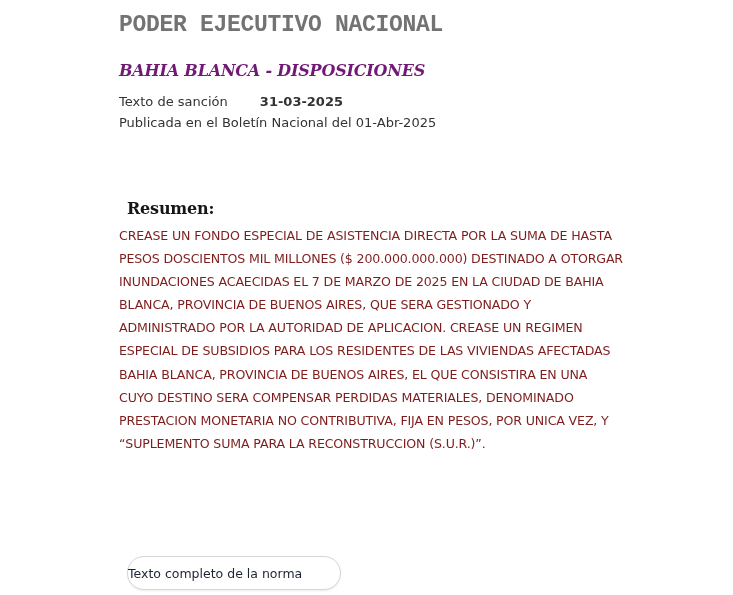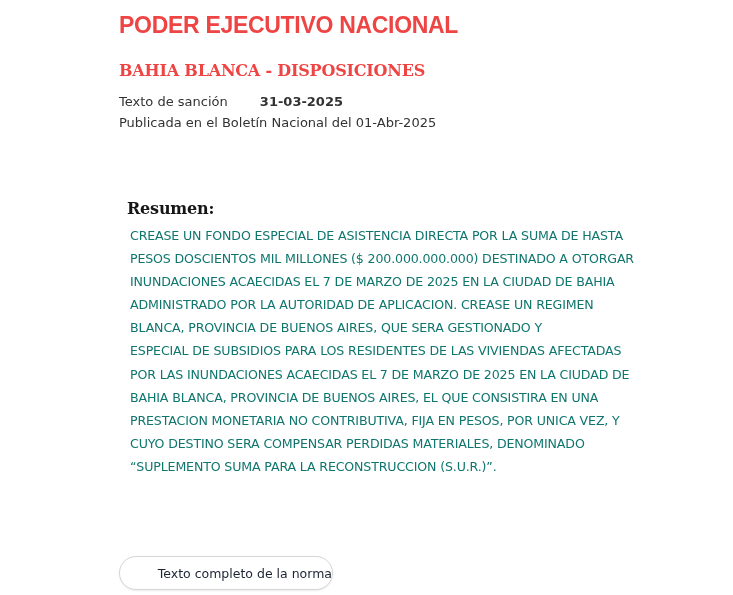--- a/index.html
+++ b/index.html
@@ -1,49 +1,49 @@
 <!DOCTYPE html>
 <html><head>
 <meta charset="utf-8">
 <style>
   html, body { margin: 0; padding: 0; background: #ffffff; }
   body { width: 733px; height: 595px; position: relative; overflow: hidden; color: #222; }
   .wrap { position: absolute; left: 119px; top: 0; width: 600px; }
   .title {
-    font-family: Liberation Sans, sans-serif;
-    font-weight: bold; font-size: 23px; color: #ef4444;
+    font-family: Liberation Mono, monospace;
+    font-weight: bold; font-size: 23px; color: #737373;
     position: absolute; top: 12px; left: 0; white-space: nowrap; letter-spacing: -0.3px;
   }
   .subtitle {
     font-family: "DejaVu Serif", "Liberation Serif", serif;
-    font-weight: bold; font-size: 16px; color: #ef4444;
-    position: absolute; top: 61px; left: 0; white-space: nowrap; letter-spacing: -0.2px;
+    font-weight: bold; font-size: 16px; color: #701a75;
+    position: absolute; top: 61px; left: 0; white-space: nowrap; letter-spacing: -0.2px; font-style: italic;
   }
   .meta {
     font-family: "DejaVu Sans", "Liberation Sans", sans-serif;
     font-size: 13px; color: #333; position: absolute; left: 0; white-space: nowrap;
   }
   .meta b { font-weight: bold; color: #333; margin-left: 28px; }
   .meta1 { top: 94px; }
   .meta2 { top: 115px; }
   .res-head {
     font-family: "DejaVu Serif", "Liberation Serif", serif;
     font-weight: bold; font-size: 16px; color: #161616;
     position: absolute; top: 191px; left: 0; letter-spacing: -0.2px;
   }
   .summary {
     font-family: "DejaVu Sans", "Liberation Sans", sans-serif;
-    font-size: 12.6px; color: #0f766e; position: absolute; top: 224px; left: 11px;
+    font-size: 12.6px; color: #7f1d1d; position: absolute; top: 224px; left: 0;
     line-height: 23.1px; letter-spacing: -0.15px;
   }
   .summary div { white-space: nowrap; }
   .btn {
-    position: absolute; left: 0; top: 556px; height: 34px; width: 214px;
+    position: absolute; left: 8px; top: 556px; height: 34px; width: 214px;
     box-sizing: border-box; border: 1.5px solid #d6d6d6; border-radius: 18px;
-    background: #fff; display: flex; align-items: center; justify-content: flex-end;
+    background: #fff; display: flex; align-items: center; justify-content: flex-start;
     font-family: "DejaVu Sans", "Liberation Sans", sans-serif; font-size: 12.5px;
     color: #1c2333; box-shadow: 0 1px 2px rgba(0,0,0,0.08); cursor: pointer;
   }
 </style>
 </head>
 <body>
 
 <div class="wrap">
   <h1 class="title" style="margin:0">PODER EJECUTIVO NACIONAL</h1>
   <h2 class="subtitle" style="margin:0">BAHIA BLANCA - DISPOSICIONES</h2>
@@ -53,26 +53,25 @@
     <b>31-03-2025</b>
   </div>
   <div class="meta meta2">Publicada en el Boletín Nacional del 01-Abr-2025</div>
 
   <h3 class="res-head" style="margin:8px">Resumen:</h3>
 
   <div class="summary">
     <div>CREASE UN FONDO ESPECIAL DE ASISTENCIA DIRECTA POR LA SUMA DE HASTA</div>
     <div>PESOS DOSCIENTOS MIL MILLONES ($ 200.000.000.000) DESTINADO A OTORGAR</div>
     <div>INUNDACIONES ACAECIDAS EL 7 DE MARZO DE 2025 EN LA CIUDAD DE BAHIA</div>
+    <div>BLANCA, PROVINCIA DE BUENOS AIRES, QUE SERA GESTIONADO Y</div>
     <div>ADMINISTRADO POR LA AUTORIDAD DE APLICACION. CREASE UN REGIMEN</div>
-    <div>BLANCA, PROVINCIA DE BUENOS AIRES, QUE SERA GESTIONADO Y</div>
     <div>ESPECIAL DE SUBSIDIOS PARA LOS RESIDENTES DE LAS VIVIENDAS AFECTADAS</div>
-    <div>POR LAS INUNDACIONES ACAECIDAS EL 7 DE MARZO DE 2025 EN LA CIUDAD DE</div>
     <div>BAHIA BLANCA, PROVINCIA DE BUENOS AIRES, EL QUE CONSISTIRA EN UNA</div>
+    <div>CUYO DESTINO SERA COMPENSAR PERDIDAS MATERIALES, DENOMINADO</div>
     <div>PRESTACION MONETARIA NO CONTRIBUTIVA, FIJA EN PESOS, POR UNICA VEZ, Y</div>
-    <div>CUYO DESTINO SERA COMPENSAR PERDIDAS MATERIALES, DENOMINADO</div>
     <div>“SUPLEMENTO SUMA PARA LA RECONSTRUCCION (S.U.R.)”.</div>
   </div>
 
   <a class="btn">
     <span>Texto completo de la norma</span>
   </a>
 </div>
 
 </body></html>

